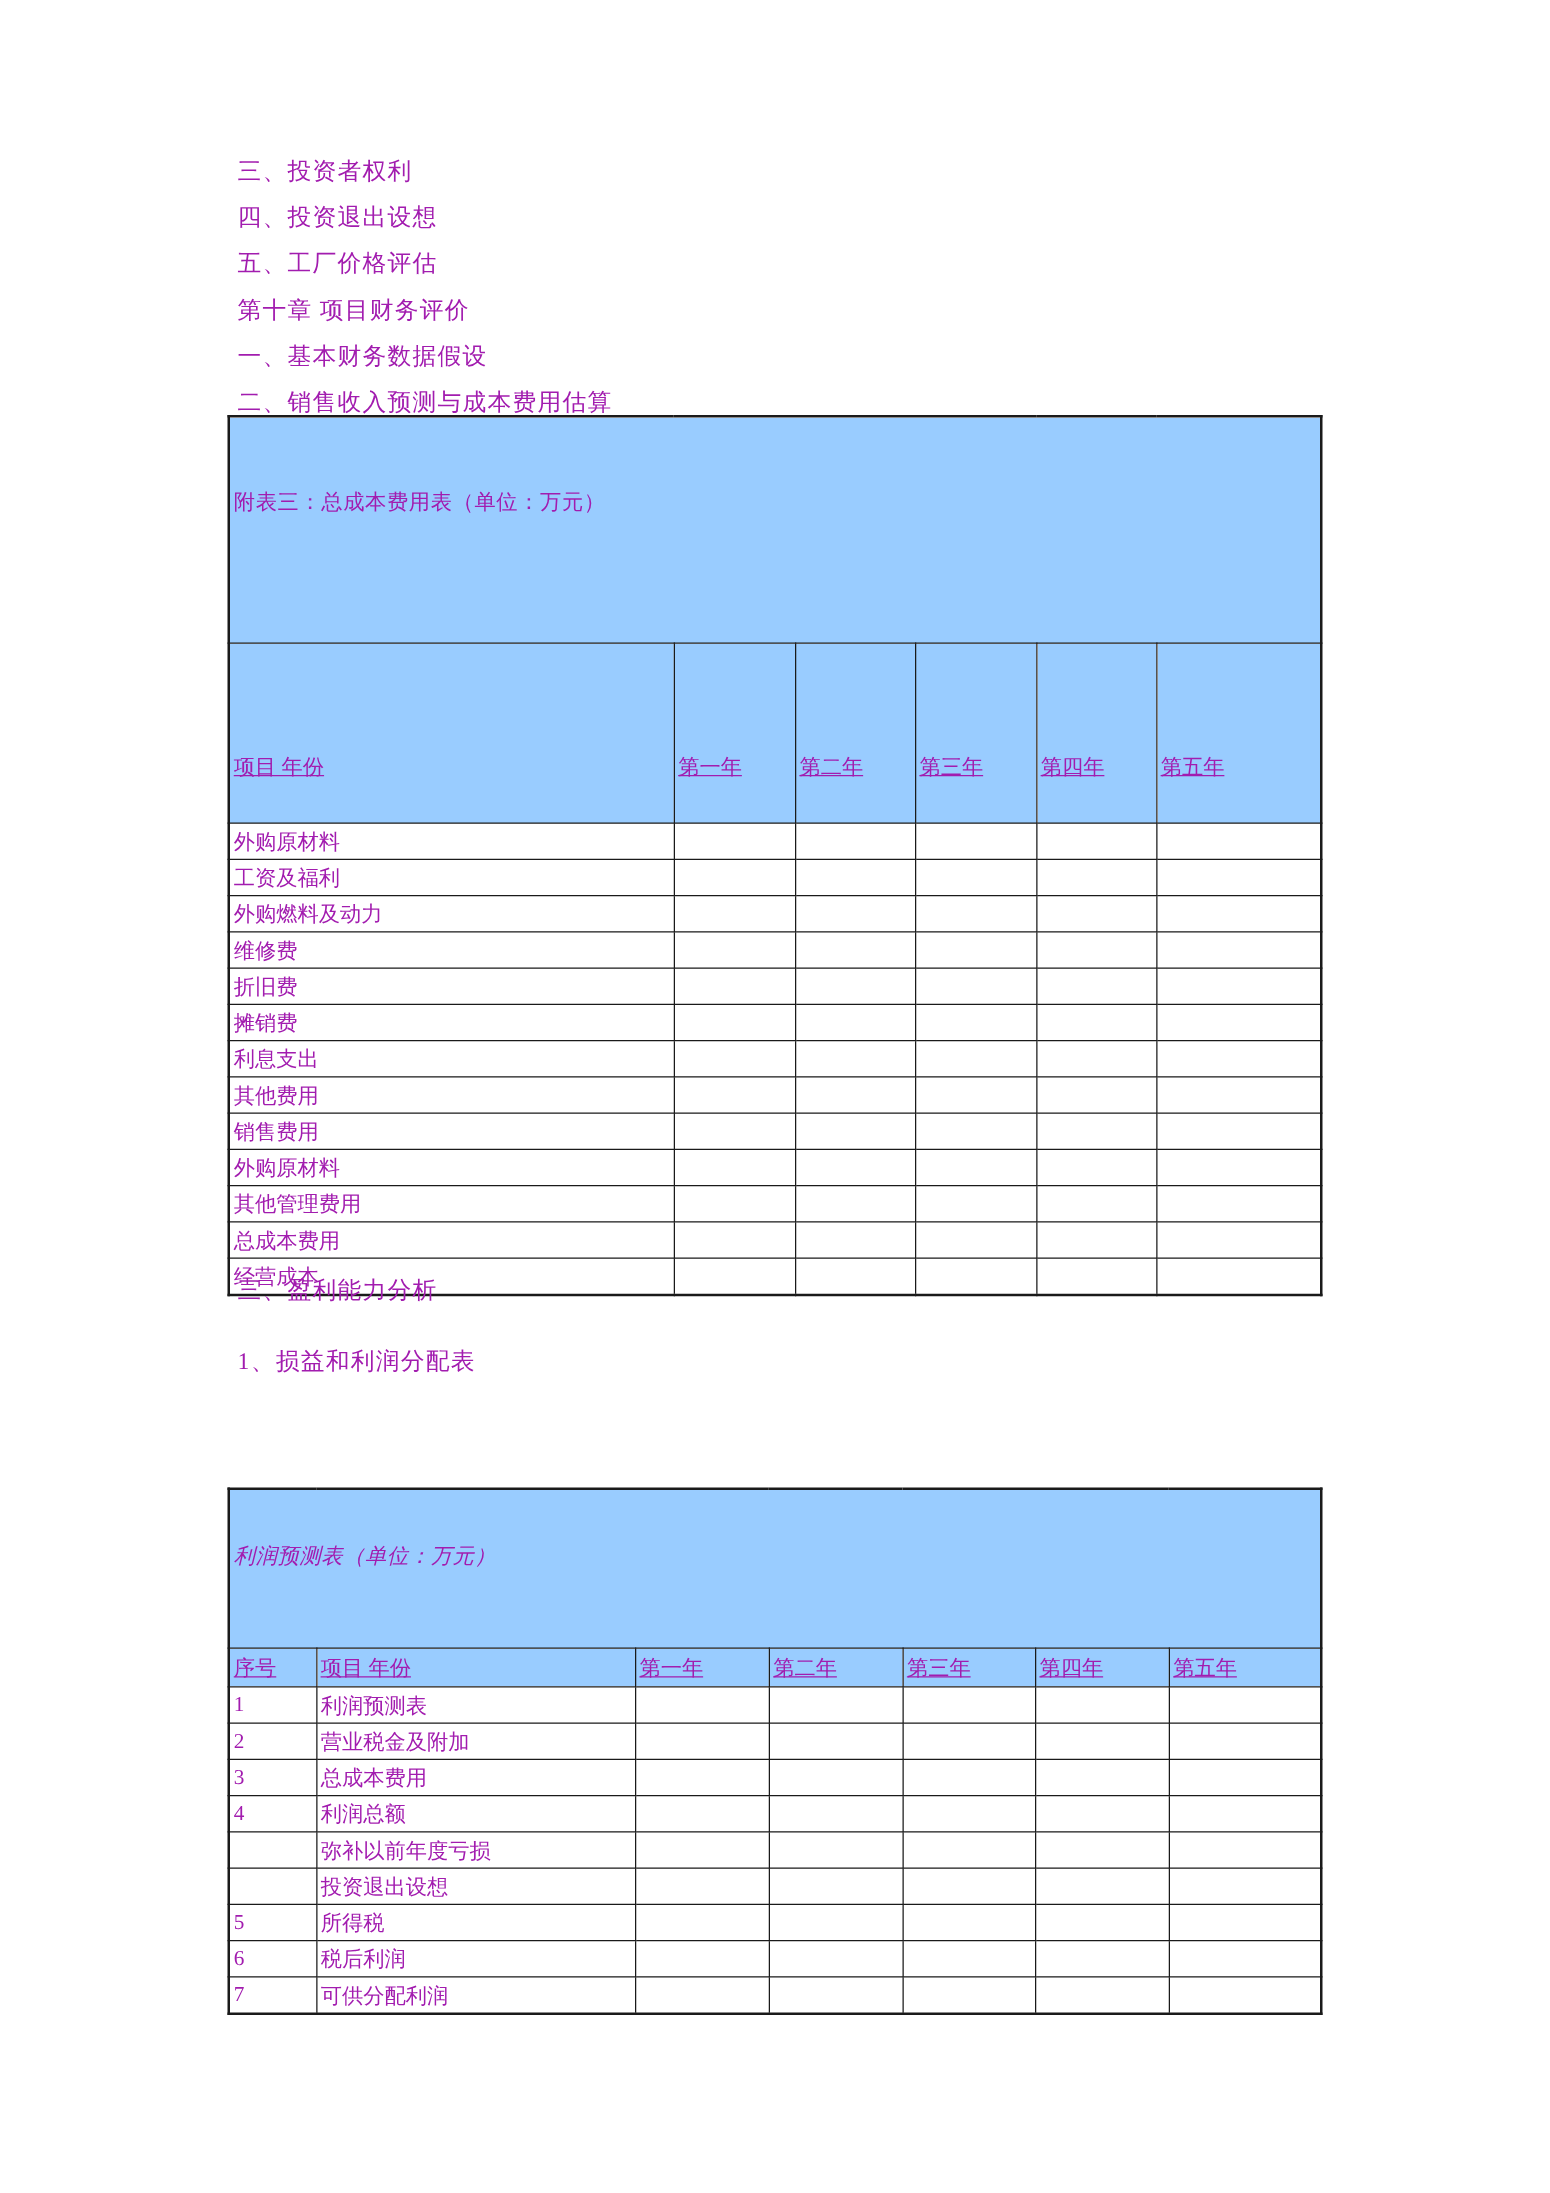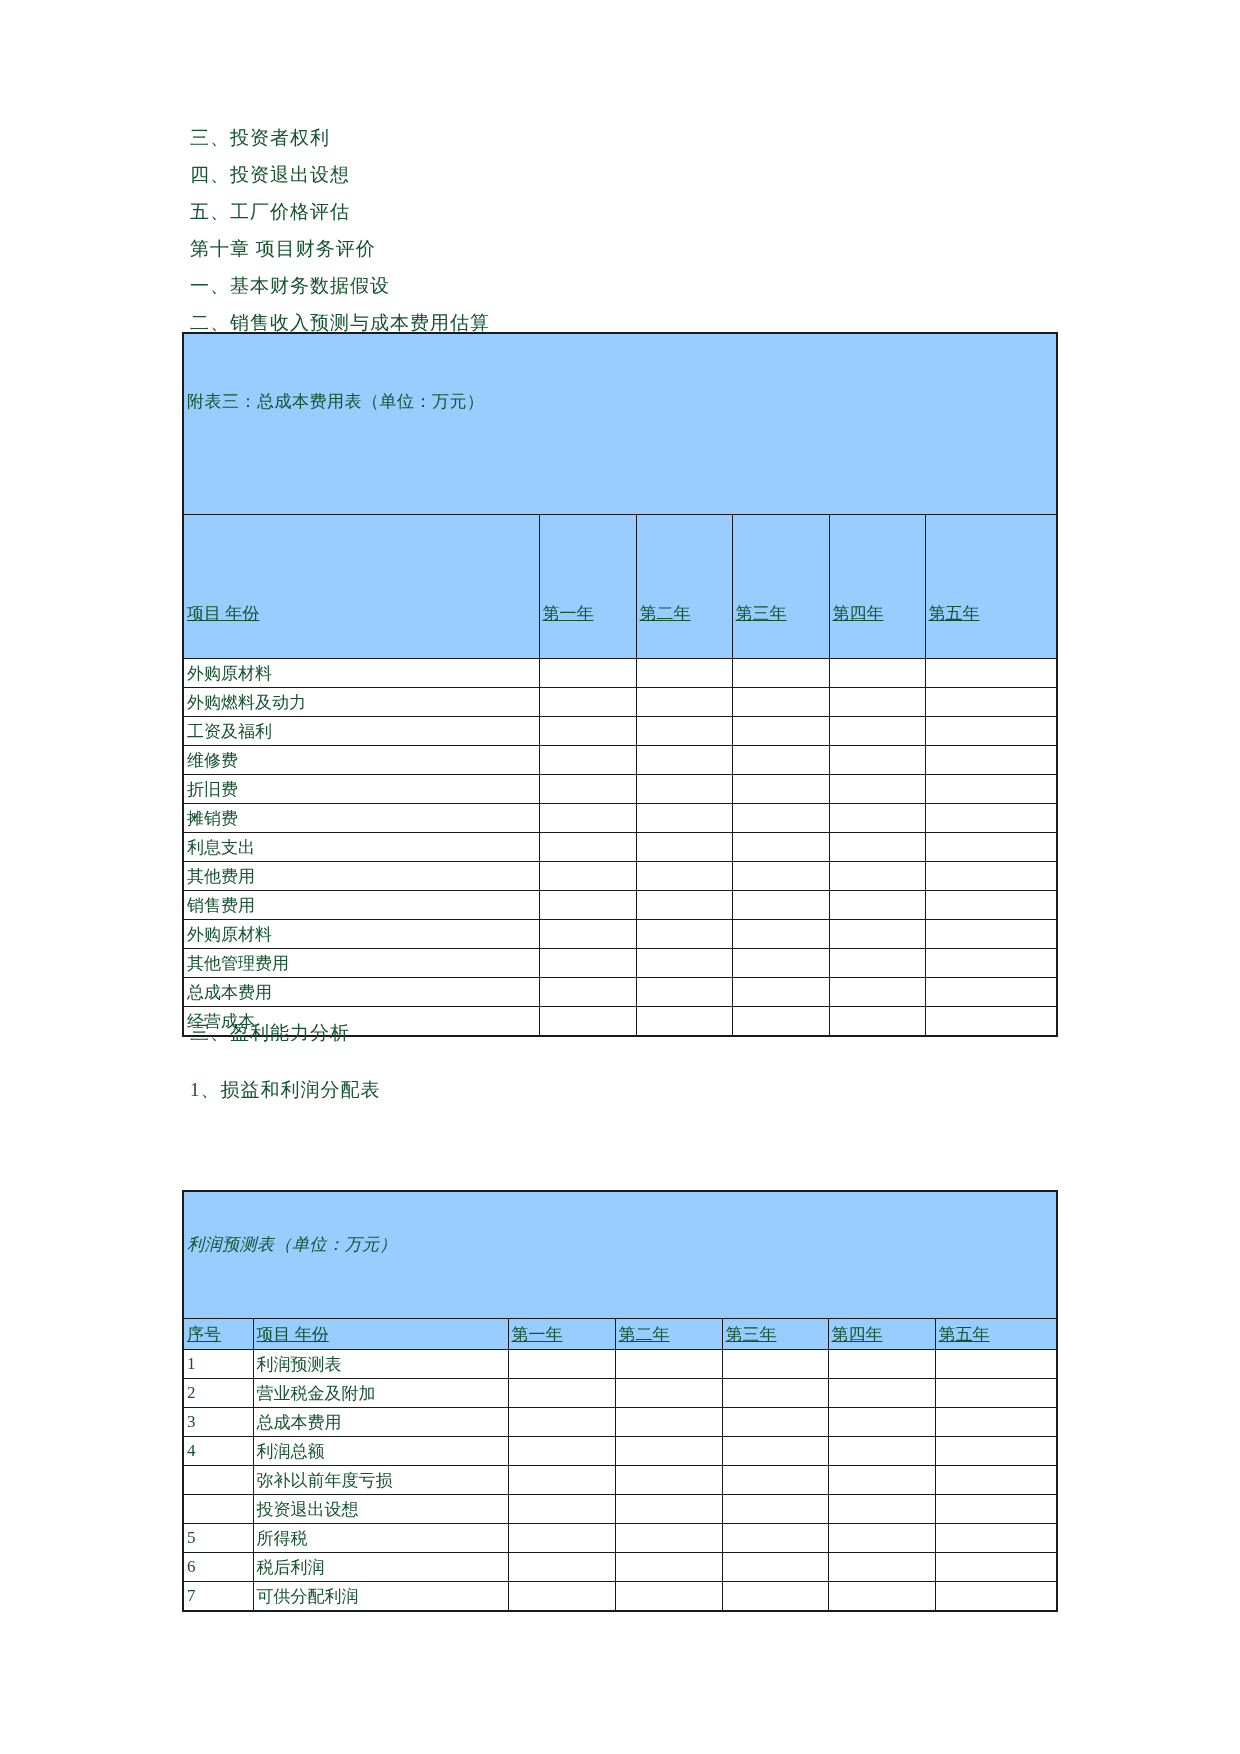--- a/index.html
+++ b/index.html
@@ -4,21 +4,21 @@
 <style>
   html, body { margin: 0; padding: 0; }
   body { background: #e8e8e8; }
   .page {
     position: relative;
     width: 1240px;
     height: 1754px;
     margin: 0 auto;
     background: #ffffff;
     font-family: "Liberation Serif", "DejaVu Serif", serif;
-    color: #14532d;
+    color: #a21caf;
     overflow: hidden;
   }
   .top-headings { position: absolute; left: 190px; top: 127px; }
   .heading {
     font-size: 19px;
     line-height: 21px;
     margin-bottom: 16px;
     white-space: nowrap;
     letter-spacing: 1px;
   }
@@ -102,29 +102,29 @@
     <tbody id="t1-body">
         <tr>
           <td>外购原材料</td>
           <td></td>
           <td></td>
           <td></td>
           <td></td>
           <td></td>
         </tr>
         <tr>
+          <td>工资及福利</td>
+          <td></td>
+          <td></td>
+          <td></td>
+          <td></td>
+          <td></td>
+        </tr>
+        <tr>
           <td>外购燃料及动力</td>
-          <td></td>
-          <td></td>
-          <td></td>
-          <td></td>
-          <td></td>
-        </tr>
-        <tr>
-          <td>工资及福利</td>
           <td></td>
           <td></td>
           <td></td>
           <td></td>
           <td></td>
         </tr>
         <tr>
           <td>维修费</td>
           <td></td>
           <td></td>

